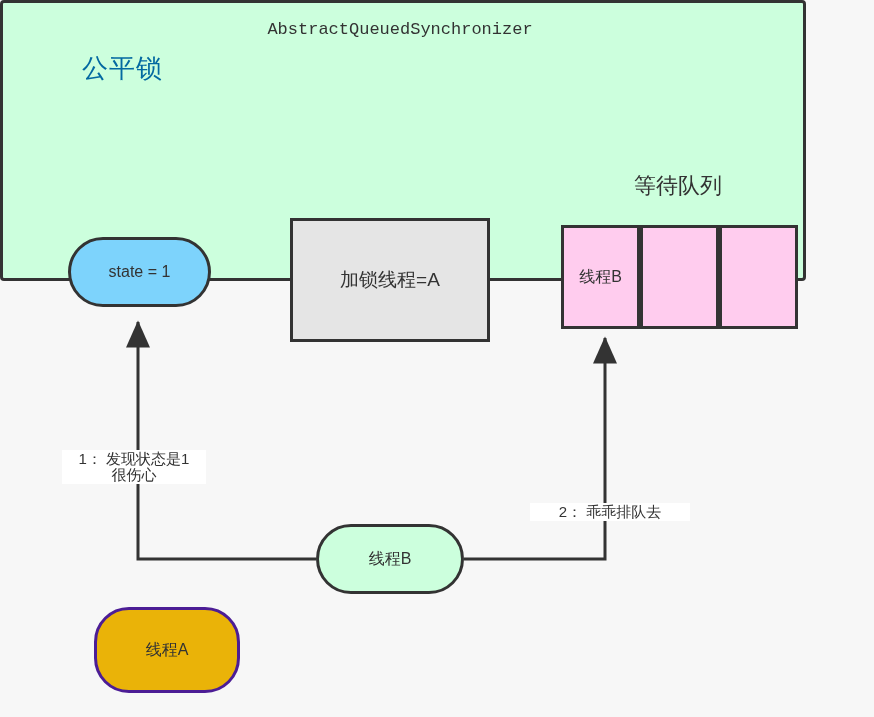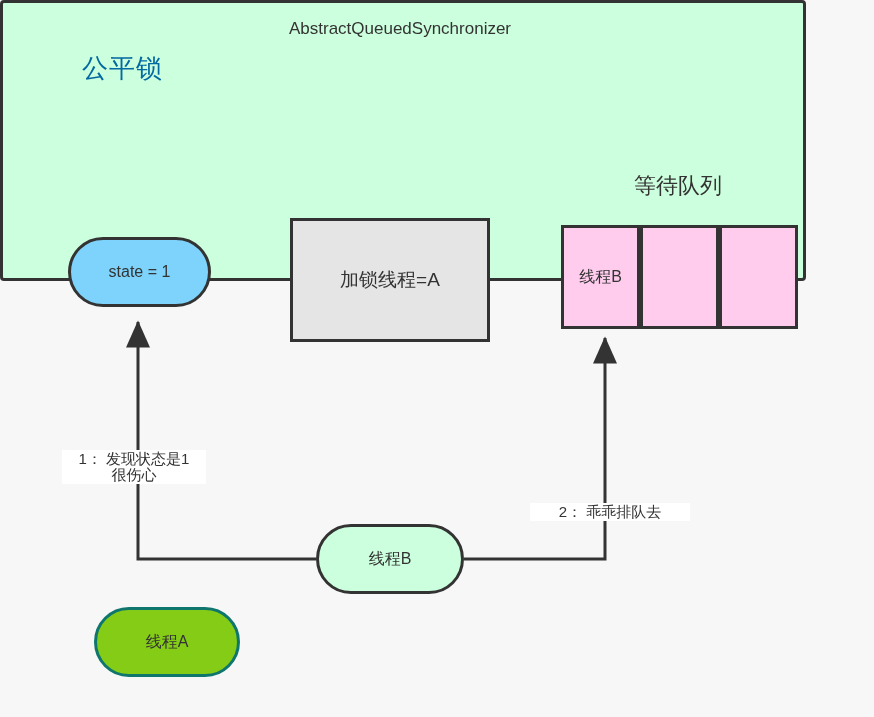--- a/index.html
+++ b/index.html
@@ -55,20 +55,21 @@
   
   #aqs-container {
     left: 36px;
     top: 120px;
     width: 800px;
     height: 275px;
     background: #ccffdd;
     border: 3px solid #333333;
     border-radius: 4px;
     display: block;
+    font-family: Liberation Mono, monospace;
   }
   #aqs-title {
     position: absolute;
     left: 0;
     top: 16px;
     width: 800px;
     height: 26px;
     display: flex;
     align-items: center;
     justify-content: center;
@@ -132,23 +133,23 @@
     background: #ccffdd;
     border: 3px solid #333333;
     border-radius: 35px;
     font-size: 16px;
     color: #333333;
   }
   #thread-a-node {
     left: 94px;
     top: 607px;
     width: 146px;
-    height: 70px;
-    background: #84cc16;
-    border: 3px solid #0f766e;
+    height: 86px;
+    background: #eab308;
+    border: 3px solid #4c1d95;
     border-radius: 35px;
     font-size: 16px;
     color: #333333;
   }
 
   
   .edge-label {
     position: absolute;
     background: #ffffff;
     font-size: 15px;

